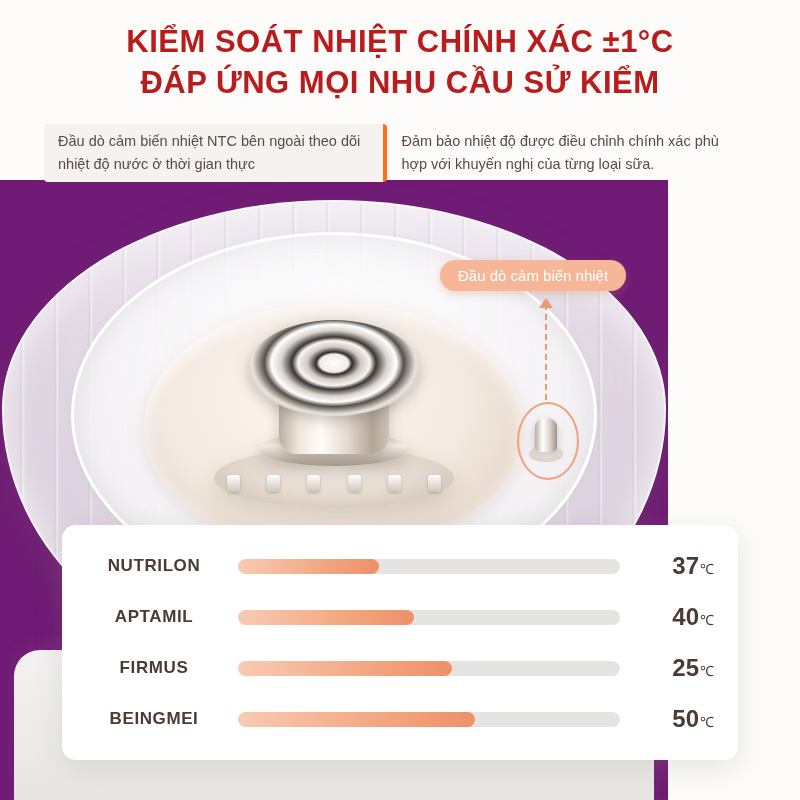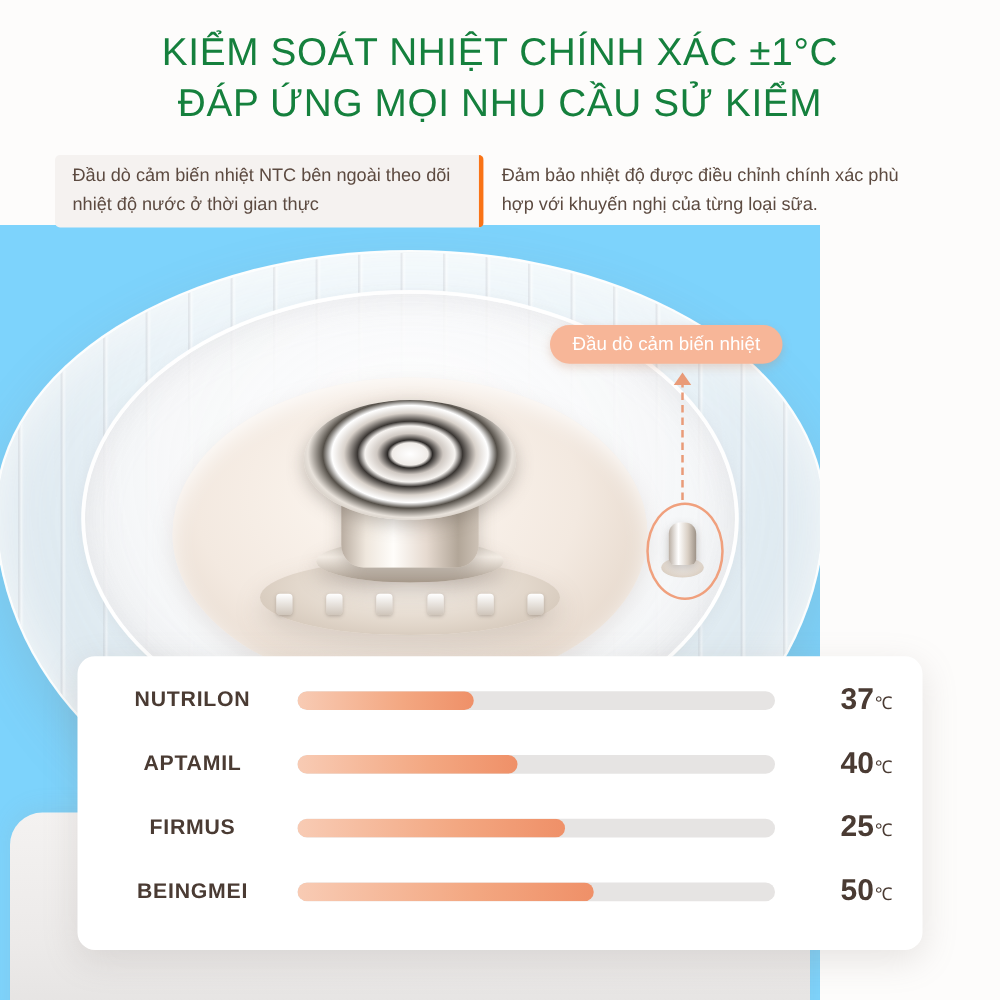--- a/index.html
+++ b/index.html
@@ -26,23 +26,23 @@
   .headline {
     position: absolute;
     top: 22px;
     left: 0;
     width: 800px;
     text-align: center;
     z-index: 40;
   }
   .headline .line {
     font-size: 31px;
-    font-weight: normal;
+    font-weight: bold;
     letter-spacing: 0.5px;
-    color: #15803d;
+    color: #b91c1c;
     line-height: 1.32;
     white-space: nowrap;
   }
 
   
   .subcaptions {
     position: absolute;
     top: 124px;
     left: 44px;
     width: 712px;
@@ -67,21 +67,22 @@
   }
 
   
   .photo {
     position: absolute;
     top: 180px;
     left: 0;
     width: 656px;
     height: 620px;
     overflow: hidden;
-    background: #7dd3fc;
+    background: #701a75;
+    padding-left: 12px;
   }
 
   
   .bowl-outer {
     position: absolute;
     left: 50%;
     top: 20px;
     transform: translateX(-50%);
     width: 660px;
     height: 470px;
@@ -292,21 +293,21 @@
   
   .temp-card {
     position: absolute;
     left: 62px;
     top: 525px;
     width: 676px;
     height: 235px;
     background: #ffffff;
     border-radius: 14px;
     box-shadow: 0 8px 28px rgba(140,130,125,0.20);
-    padding: 12px 24px;
+    padding: 18px 24px;
     box-sizing: border-box;
     z-index: 35;
   }
   .brand-row {
     display: flex;
     align-items: center;
     height: 46px;
     margin-bottom: 5px;
   }
   .brand-name {

